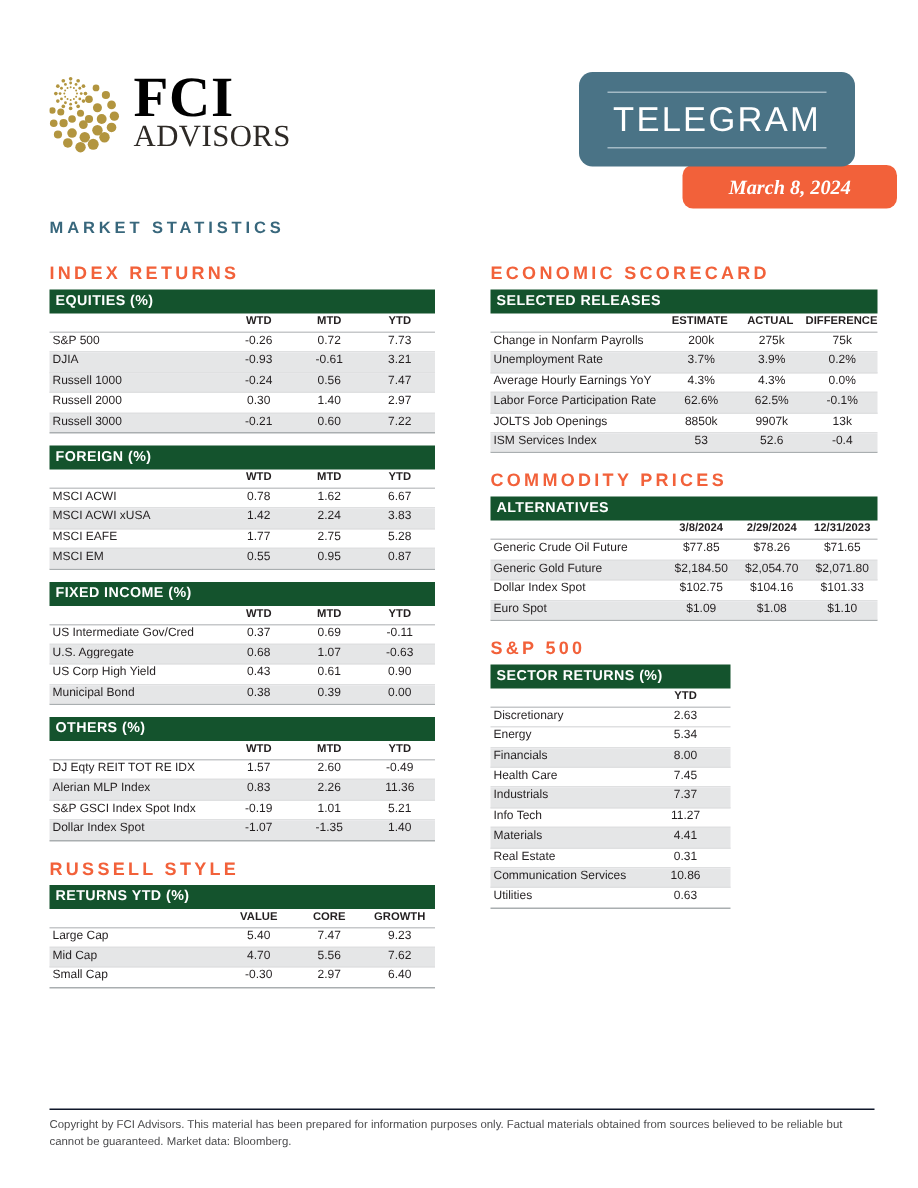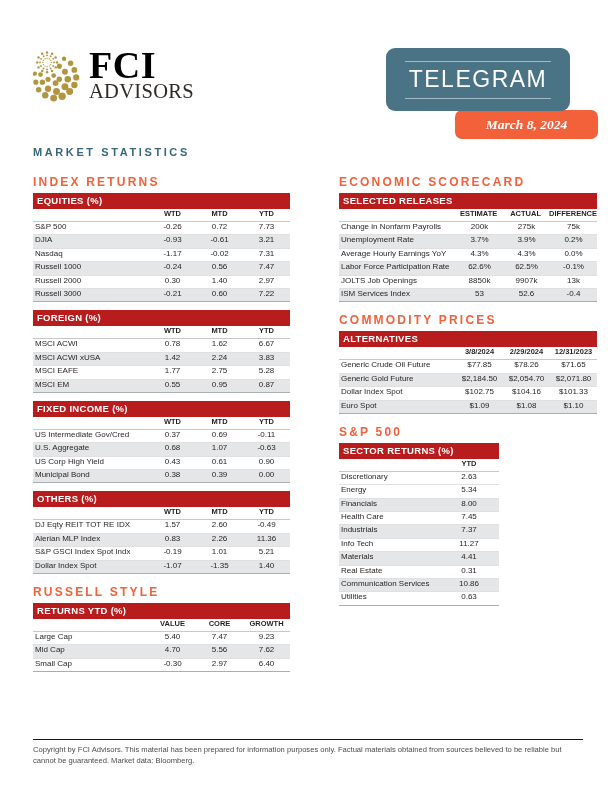--- a/index.html
+++ b/index.html
@@ -18,31 +18,31 @@
   .badge-inner { display:flex; flex-direction:column; align-items:center; width:100%; }
   .badge-line { width:146px; border-top:1.5px solid #a3bac5; }
   .badge-label { color:#ffffff; font-size:23px; letter-spacing:1.5px; padding:4px 0 5px 0; }
 
   .ribbon { position:absolute; left:422px; top:110px; width:143px; height:29px; background:#f2613a; border-radius:7px; display:flex; align-items:center; justify-content:center; z-index:1; }
   .ribbon-date { color:#ffffff; font-family:"Liberation Serif", serif; font-style:italic; font-weight:bold; font-size:13.5px; }
 
   .page-title { font-size:11px; font-weight:bold; letter-spacing:2.6px; color:#38677c; line-height:12px; }
 
   
-  .columns { display:flex; gap:49px; margin-top:18px; }
+  .columns { display:flex; gap:37px; margin-top:18px; }
   .col-left { width:257px; flex:0 0 257px; }
   .col-right { width:258px; flex:0 0 258px; }
 
   section + section { margin-top:12px; }
   .sec-title { margin:0 0 5px 0; font-size:12px; font-weight:bold; letter-spacing:2.2px; color:#f2613a; line-height:12px; }
 
   .mtable { margin-bottom:8px; border-bottom:1px solid #a9aeb0; }
   .mtable:last-child { margin-bottom:0; }
   .mtable.narrow { width:160px; }
-  .bar { height:16px; line-height:16px; background:#b91c1c; color:#ffffff; font-size:9.5px; font-weight:bold; letter-spacing:0.3px; padding:0 4px; }
+  .bar { height:16px; line-height:16px; background:#14532d; color:#ffffff; font-size:9.5px; font-weight:bold; letter-spacing:0.3px; padding:0 4px; }
   .row { display:flex; align-items:flex-start; height:12.4px; font-size:8px; }
   .row .lbl { flex:1 1 auto; padding-left:2px; white-space:nowrap; overflow:hidden; }
   .row .c { flex:0 0 47px; text-align:center; white-space:nowrap; }
   .mtable.narrow .row .c { flex:0 0 60px; }
   .thead { height:12px; font-weight:bold; font-size:7.5px; border-bottom:1px solid #c6c8ca; }
   .tbody-row { border-bottom:1px solid #dfe0e1; }
   .tbody-row:last-child { border-bottom:none; }
   .tbody-row.alt { background:#e5e6e7; }
 
   
@@ -161,26 +161,20 @@
               <div class="c">-0.26</div>
               <div class="c">0.72</div>
               <div class="c">7.73</div>
             </div>
             <div class="row tbody-row alt">
               <div class="lbl">DJIA</div>
               <div class="c">-0.93</div>
               <div class="c">-0.61</div>
               <div class="c">3.21</div>
             </div>
-            <div class="row tbody-row">
-              <div class="lbl">Nasdaq</div>
-              <div class="c">-1.17</div>
-              <div class="c">-0.02</div>
-              <div class="c">7.31</div>
-            </div>
             <div class="row tbody-row alt">
               <div class="lbl">Russell 1000</div>
               <div class="c">-0.24</div>
               <div class="c">0.56</div>
               <div class="c">7.47</div>
             </div>
             <div class="row tbody-row">
               <div class="lbl">Russell 2000</div>
               <div class="c">0.30</div>
               <div class="c">1.40</div>

